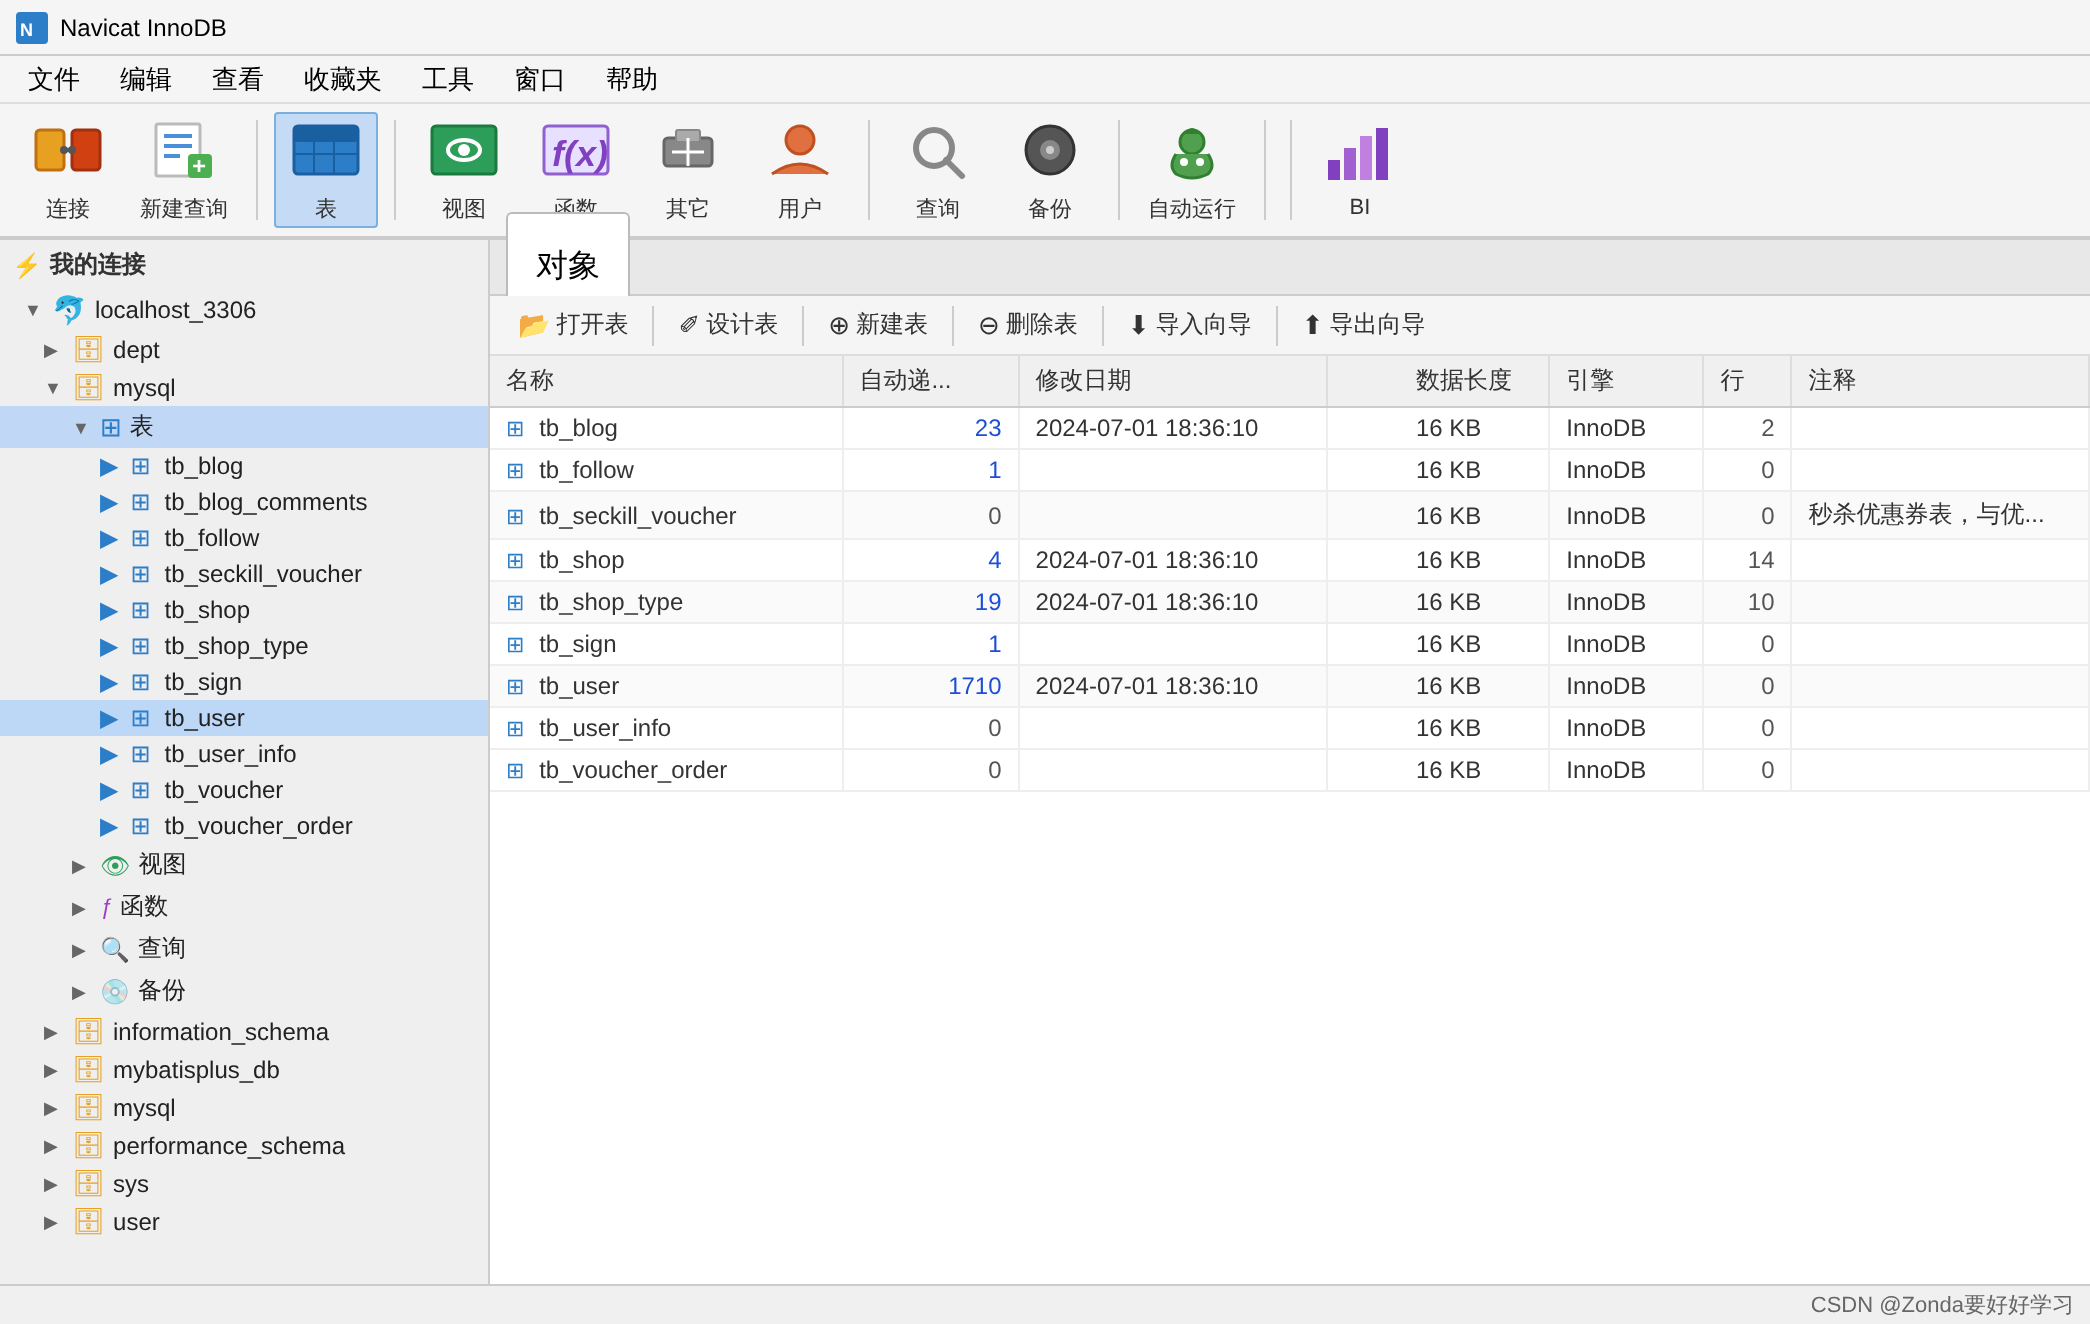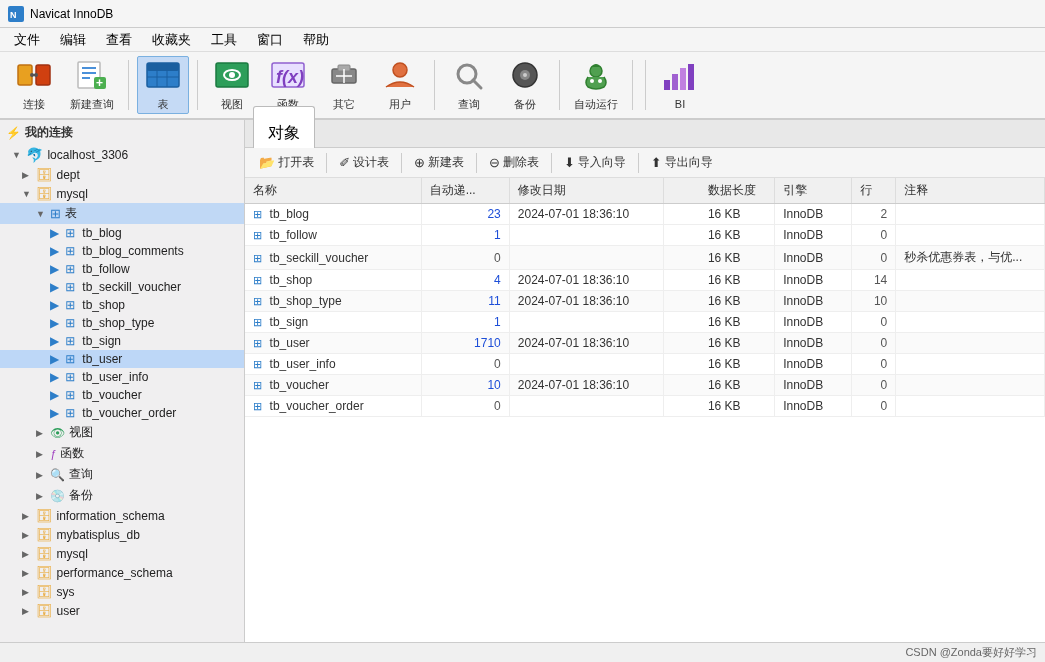--- a/index.html
+++ b/index.html
@@ -426,21 +426,21 @@
     <td class="col-size">16 KB</td>
     <td class="col-engine">InnoDB</td>
     <td class="col-rows num">14</td>
     <td class="col-note"></td>
   </tr>
             <tr class="row-alt">
     <td class="col-name">
       <span style="color:#2d7ec9;margin-right:4px;font-size:11px">⊞</span>
       <span>tb_shop_type</span>
     </td>
-    <td class="col-auto num orange">11</td>
+    <td class="col-auto num orange">19</td>
     <td class="col-date">2024-07-01 18:36:10</td>
     <td class="col-size">16 KB</td>
     <td class="col-engine">InnoDB</td>
     <td class="col-rows num">10</td>
     <td class="col-note"></td>
   </tr>
             <tr>
     <td class="col-name">
       <span style="color:#2d7ec9;margin-right:4px;font-size:11px">⊞</span>
       <span>tb_sign</span>
@@ -464,32 +464,20 @@
     <td class="col-rows num">0</td>
     <td class="col-note"></td>
   </tr>
             <tr>
     <td class="col-name">
       <span style="color:#2d7ec9;margin-right:4px;font-size:11px">⊞</span>
       <span>tb_user_info</span>
     </td>
     <td class="col-auto num ">0</td>
     <td class="col-date"></td>
-    <td class="col-size">16 KB</td>
-    <td class="col-engine">InnoDB</td>
-    <td class="col-rows num">0</td>
-    <td class="col-note"></td>
-  </tr>
-            <tr class="row-alt">
-    <td class="col-name">
-      <span style="color:#2d7ec9;margin-right:4px;font-size:11px">⊞</span>
-      <span>tb_voucher</span>
-    </td>
-    <td class="col-auto num orange">10</td>
-    <td class="col-date">2024-07-01 18:36:10</td>
     <td class="col-size">16 KB</td>
     <td class="col-engine">InnoDB</td>
     <td class="col-rows num">0</td>
     <td class="col-note"></td>
   </tr>
             <tr>
     <td class="col-name">
       <span style="color:#2d7ec9;margin-right:4px;font-size:11px">⊞</span>
       <span>tb_voucher_order</span>
     </td>

